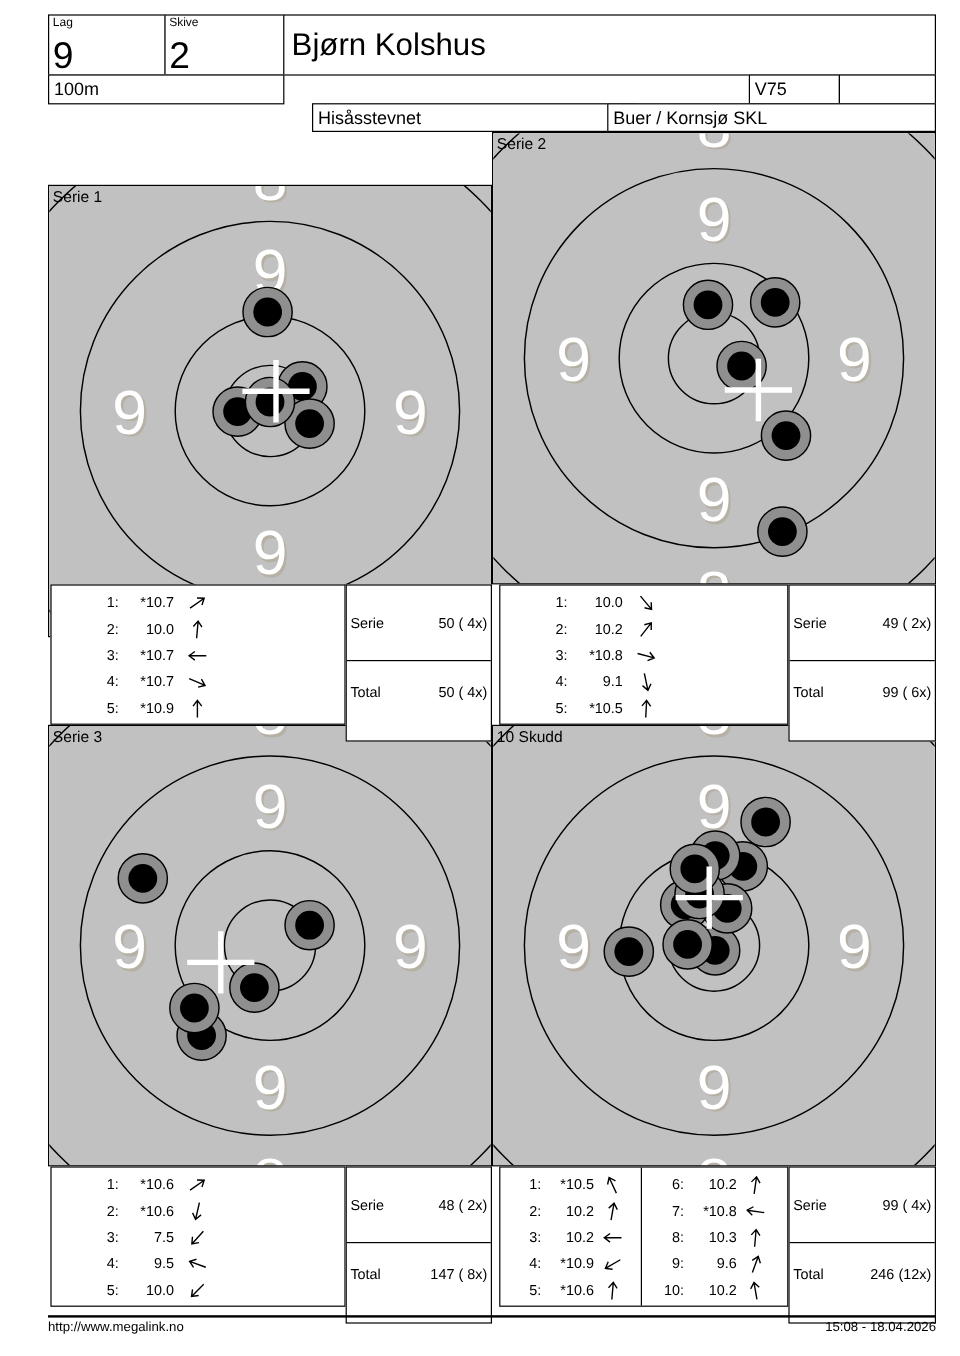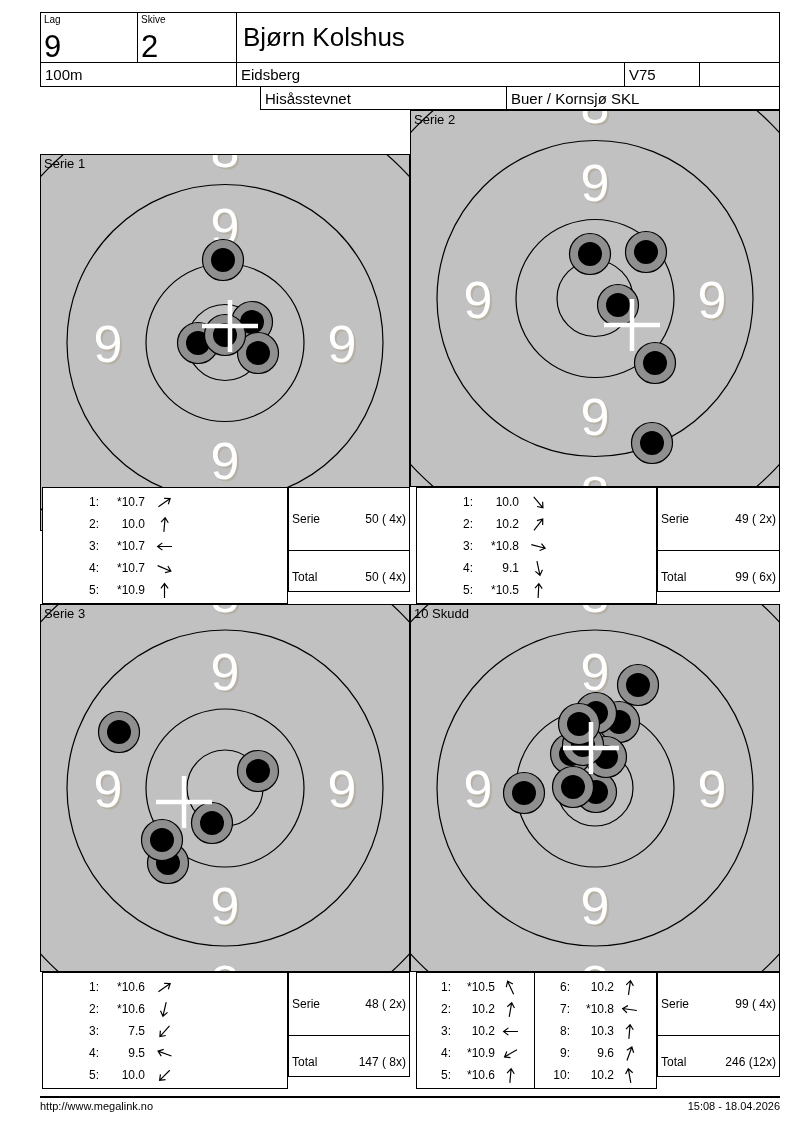--- a/index.html
+++ b/index.html
@@ -20,21 +20,21 @@
   .tblock{position:absolute;width:370px;height:117px;}
   .sbox{position:absolute;top:0;height:117px;border:1px solid #000;background:#fff;box-sizing:border-box;}
   .scol{position:absolute;top:3px;bottom:2px;display:flex;flex-direction:column;justify-content:space-between;}
   .srow{display:flex;align-items:center;height:22px;}
   .sno{width:38px;text-align:right;font-size:12px;}
   .sval{width:46px;text-align:right;font-size:12px;}
   .sarr{margin-left:11px;width:17px;height:17px;}
   .narrow .sno{width:32px;}
   .narrow .sval{width:44px;}
   .narrow .sarr{margin-left:7px;}
-  .totbox{position:absolute;top:0;height:105px;border:1px solid #000;background:#fff;box-sizing:border-box;}
+  .totbox{position:absolute;top:0;height:131px;border:1px solid #000;background:#fff;box-sizing:border-box;}
   .totrow{display:flex;justify-content:space-between;align-items:center;
           padding:0 3px;font-size:12px;box-sizing:border-box;}
   .totrow.first{height:63px;border-bottom:1px solid #000;}
   .totrow.second{height:52px;}
   
   .fline{position:absolute;left:40px;top:1096px;width:740px;border-top:2px solid #000;}
   .ftext{position:absolute;left:40px;top:1100px;width:740px;font-size:11px;}
   .fleft{text-align:left;}
   .fcenter{text-align:center;}
   .fright{text-align:right;}
@@ -51,23 +51,20 @@
     </div>
     <div class="hcell" style="left:97px;top:0;width:100px;height:51px;">
       <span class="hlabel">Skive</span>
       <span class="hbig">2</span>
     </div>
     <div class="hcell hname" style="left:196px;top:0;width:544px;height:51px;">
       <span>Bjørn Kolshus</span>
     </div>
     <div class="hcell hsmall" style="left:0;top:50px;width:197px;height:25px;">
       <span>100m</span>
-    </div>
-    <div class="hcell hsmall" style="left:196px;top:50px;width:389px;height:25px;">
-      <span>Eidsberg</span>
     </div>
     <div class="hcell hsmall" style="left:584px;top:50px;width:76px;height:25px;">
       <span>V75</span>
     </div>
     <div class="hcell hsmall" style="left:659px;top:50px;width:81px;height:25px;"></div>
     <div class="hcell hsmall" style="left:196px;top:74px;width:271px;height:24px;margin-left:24px;">
       <span>Hisåsstevnet</span>
     </div>
     <div class="hcell hsmall" style="left:466px;top:74px;width:274px;height:24px;">
       <span>Buer / Kornsjø SKL</span>

